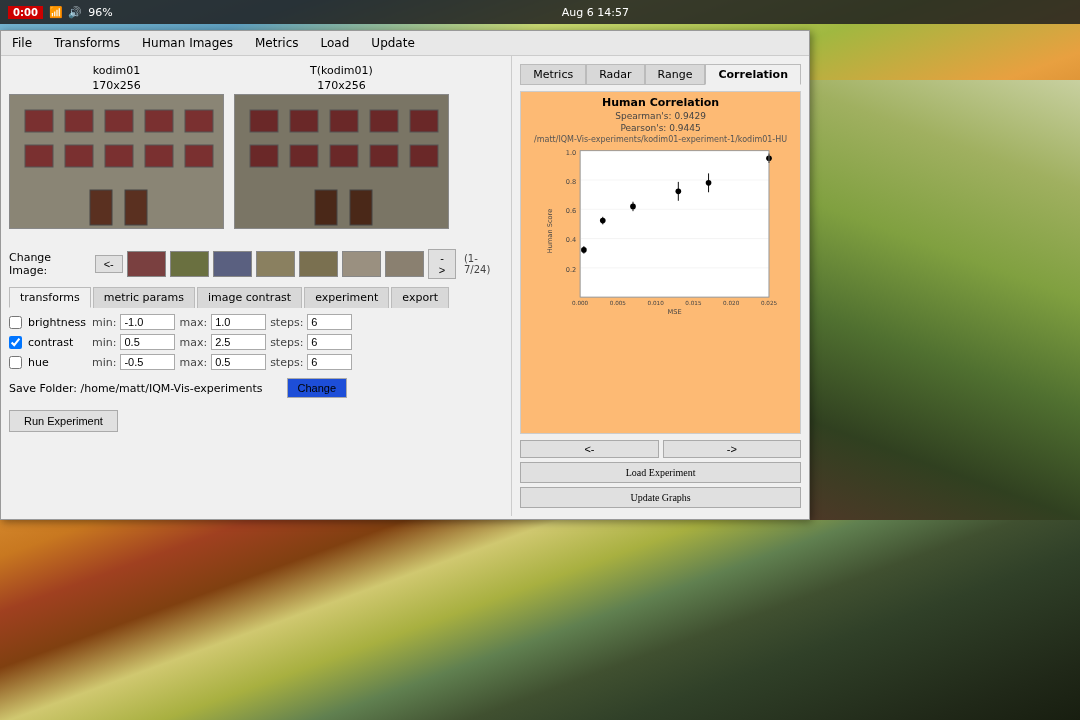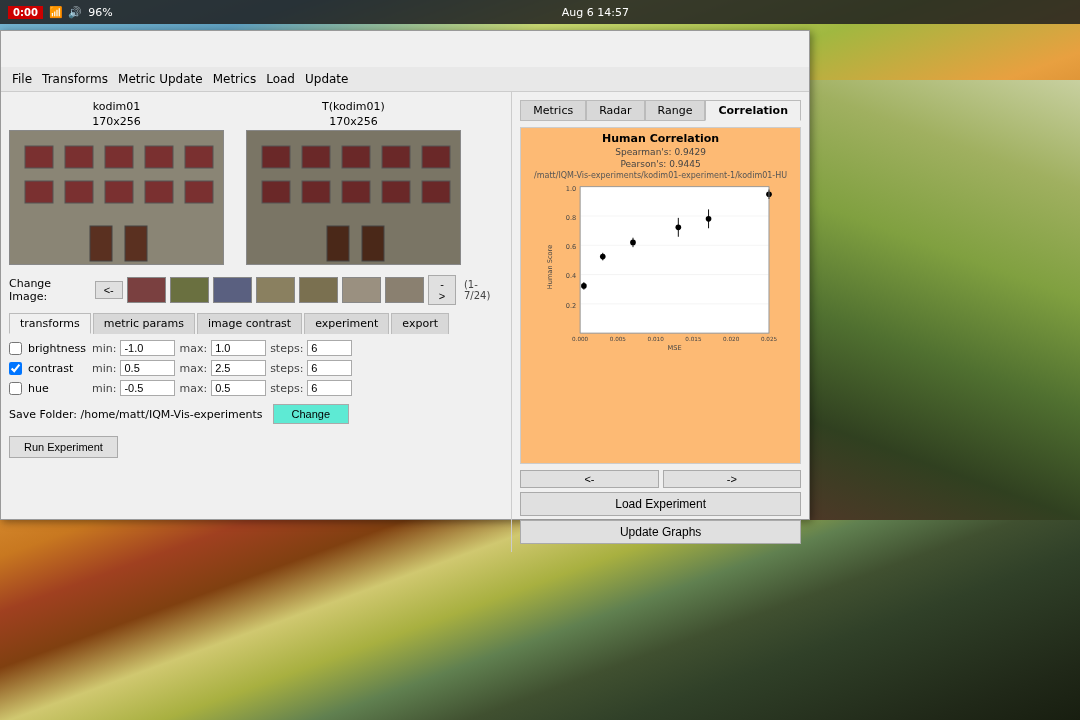--- a/index.html
+++ b/index.html
@@ -83,23 +83,22 @@
       border: 1px solid #999;
       box-shadow: 2px 2px 8px rgba(0,0,0,0.4);
     }
 
     
     .menu-bar {
       background: #e8e8e8;
       border-bottom: 1px solid #ccc;
       padding: 4px 8px;
       display: flex;
-      gap: 4px;
+      gap: 16px;
       font-size: 12px;
-      margin-top: 36px;
     }
     .menu-item {
       cursor: pointer;
       padding: 1px 3px;
     }
 
     
     .content-area {
       display: flex;
       height: calc(100% - 28px);
@@ -109,22 +108,22 @@
     .left-panel {
       width: 530px;
       border-right: 1px solid #ccc;
       padding: 8px;
       overflow-y: auto;
     }
 
     
     .images-row {
       display: flex;
-      gap: 22px;
-      margin-bottom: 10px;
+      gap: 10px;
+      margin-bottom: 20px;
     }
     .image-block {
       text-align: center;
     }
     .image-label {
       font-size: 11px;
       margin-bottom: 2px;
     }
     .image-placeholder {
       width: 215px;
@@ -232,26 +231,26 @@
       border: 1px solid #aaa;
       background: white;
       font-size: 11px;
     }
 
     
     .save-folder-row {
       margin-top: 8px;
       display: flex;
       align-items: center;
-      gap: 10px;
+      gap: 24px;
       font-size: 11px;
     }
     .action-btn {
-      padding: 3px 18px;
-      background: #5eead4;
+      padding: 3px 10px;
+      background: #1d4ed8;
       border: 1px solid #aaa;
       cursor: pointer;
       font-size: 11px;
     }
     .run-btn {
       margin-top: 6px;
       padding: 4px 14px;
       background: #e0e0e0;
       border: 1px solid #aaa;
       cursor: pointer;
@@ -325,22 +324,23 @@
     .nav-row .nav-btn {
       flex: 1;
       text-align: center;
     }
     .wide-btn {
       width: 100%;
       padding: 4px;
       background: #e0e0e0;
       border: 1px solid #aaa;
       cursor: pointer;
-      font-size: 12px;
+      font-size: 10px;
       text-align: center;
+      font-family: Liberation Serif, serif;
     }
     .squeeze-row {
       display: flex;
       align-items: center;
       gap: 4px;
       font-size: 11px;
     }
   </style>
 </head>
 <body>
@@ -356,21 +356,21 @@
     <span>96%</span>
   </div>
   <div class="taskbar-center">Aug 6  14:57</div>
 </div>
 
 <div class="app-window">
 
   <div class="menu-bar">
     <span class="menu-item">File</span>
     <span class="menu-item">Transforms</span>
-    <span class="menu-item">Metric Update</span>
+    <span class="menu-item">Human Images</span>
     <span class="menu-item">Metrics</span>
     <span class="menu-item">Load</span>
     <span class="menu-item">Update</span>
   </div>
 
   <div class="content-area">
 
     <div class="left-panel">
 
       <div class="images-row">

